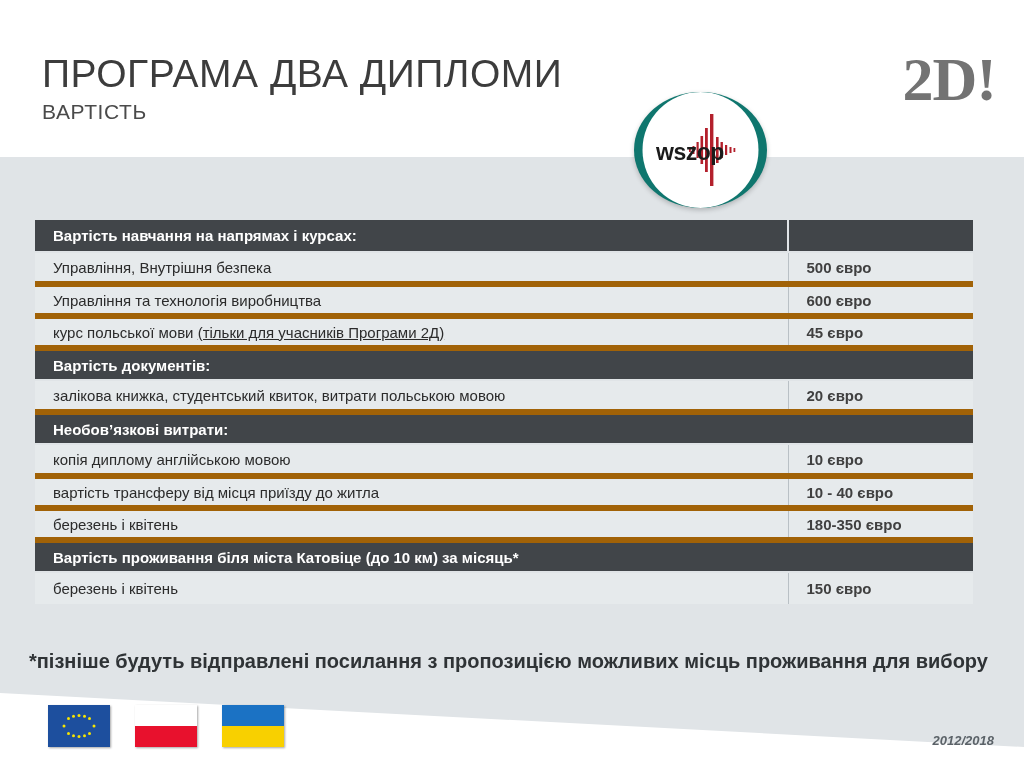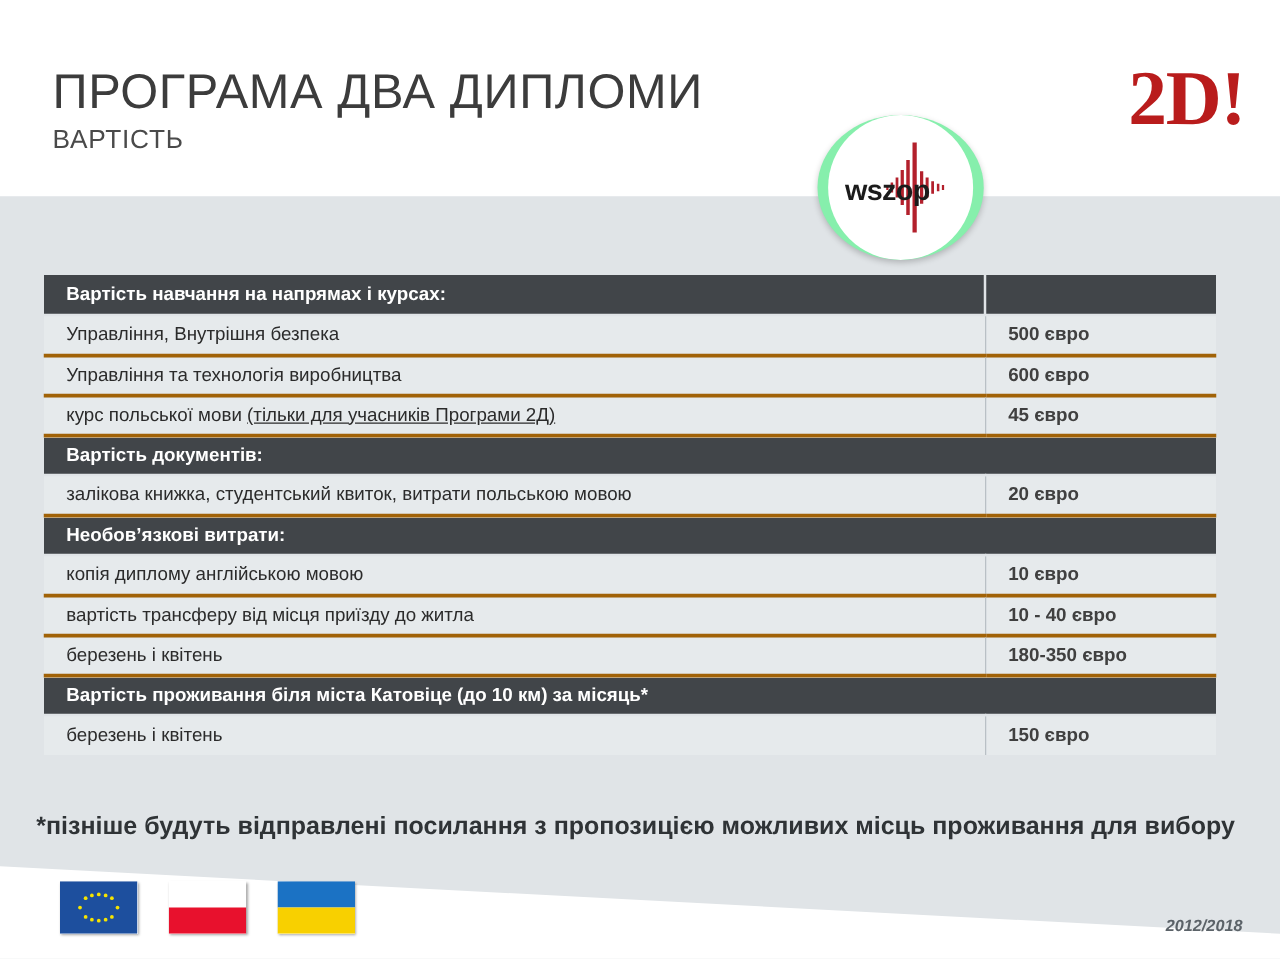--- a/index.html
+++ b/index.html
@@ -63,33 +63,33 @@
 
   
   #logo-2d {
     position: absolute;
     right: 28px;
     top: 22px;
     font-family: "Liberation Serif", "DejaVu Serif", serif;
     font-size: 62px;
     font-weight: bold;
     line-height: 62px;
-    color: #b91c1c;
+    color: #737373;
     letter-spacing: -1px;
   }
 
   
   #wszop-badge {
     position: absolute;
-    left: 654px;
+    left: 634px;
     top: 92px;
     width: 133px;
     height: 116px;
     border-radius: 50%;
-    background: #86efac;
+    background: #0f766e;
     box-shadow: 0 2px 5px rgba(0,0,0,0.22);
     z-index: 6;
     overflow: hidden;
   }
   #wszop-badge svg { display: block; }
 
   
   #body-panel {
     position: absolute;
     left: 0; top: 157px;
@@ -141,21 +141,21 @@
 
   
   tr.section-row.with-divider td.label-cell {
     border-right: 2px solid #e0e4e7;
   }
 
   
   tr.data-row td {
     background: #e6eaec;
     color: #2b2b2b;
-    border-bottom: 3px solid #a16207;
+    border-bottom: 6px solid #a16207;
   }
   tr.data-row td.label-cell {
     border-right: 1px solid #b9c0c5;
   }
   tr.data-row td.value-cell {
     text-align: left;
     font-weight: bold;
     font-size: 15.5px;
     color: #404040;
   }

